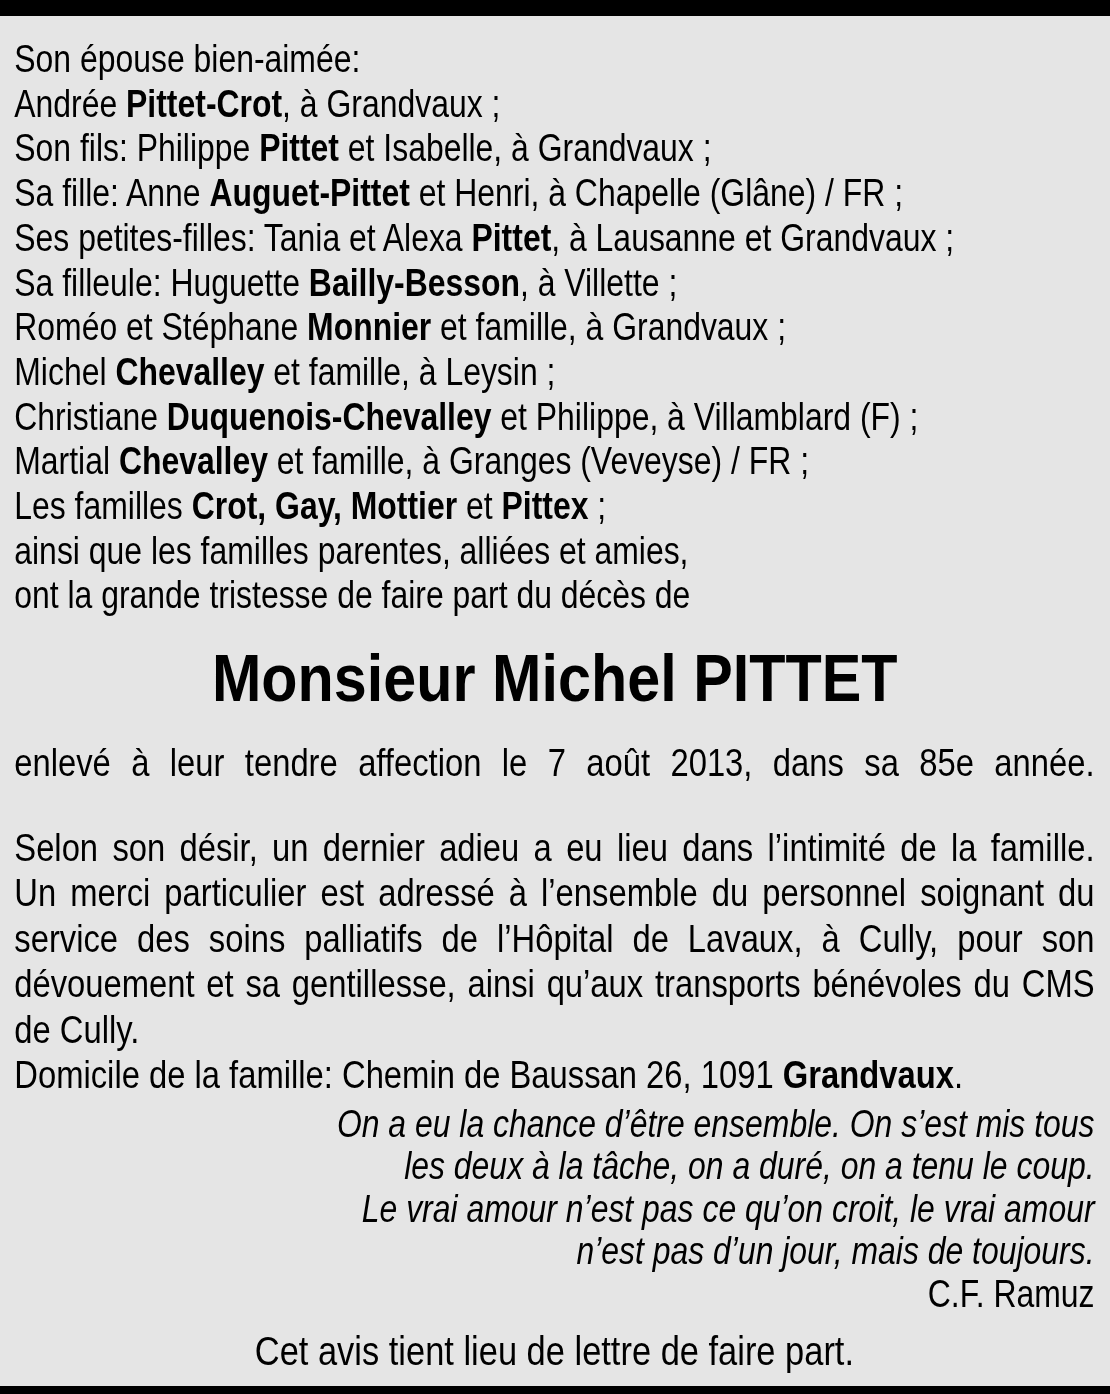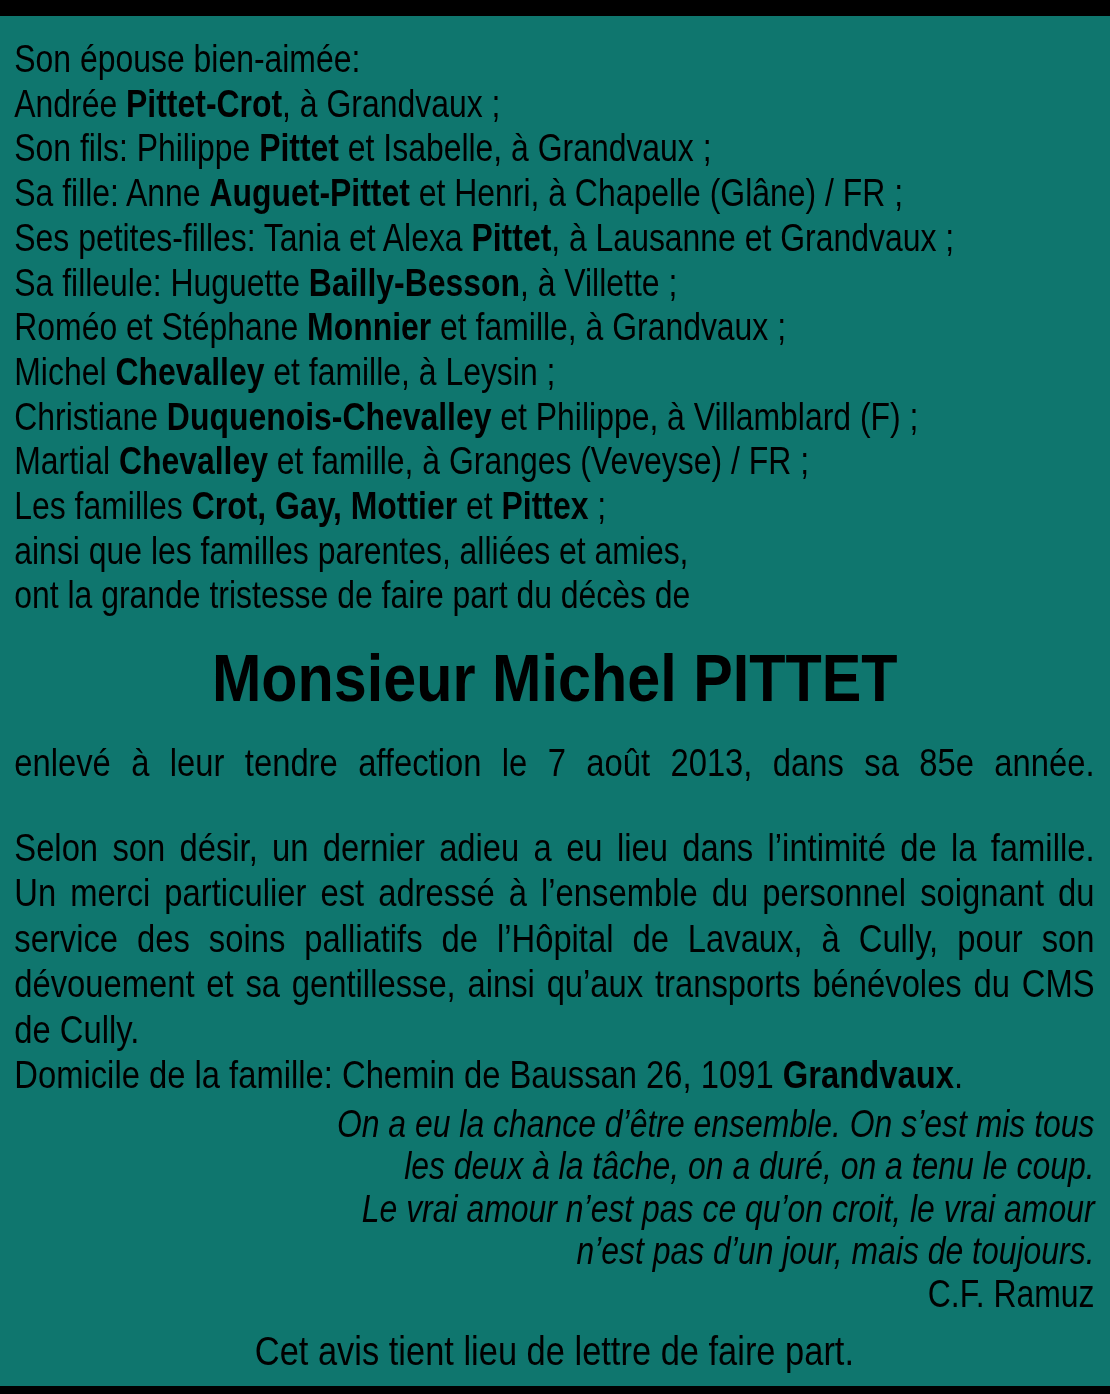--- a/index.html
+++ b/index.html
@@ -4,21 +4,21 @@
 <style>
   html, body {
     margin: 0;
     padding: 0;
     background: #ffffff;
   }
   .sheet {
     position: relative;
     width: 1110px;
     height: 1394px;
-    background: #0f766e;
+    background: #e5e5e5;
     overflow: hidden;
     color: #000000;
     font-family: "Liberation Sans", "DejaVu Sans", sans-serif;
   }
   .rule {
     position: absolute;
     left: 0;
     width: 1110px;
     background: #000000;
   }

